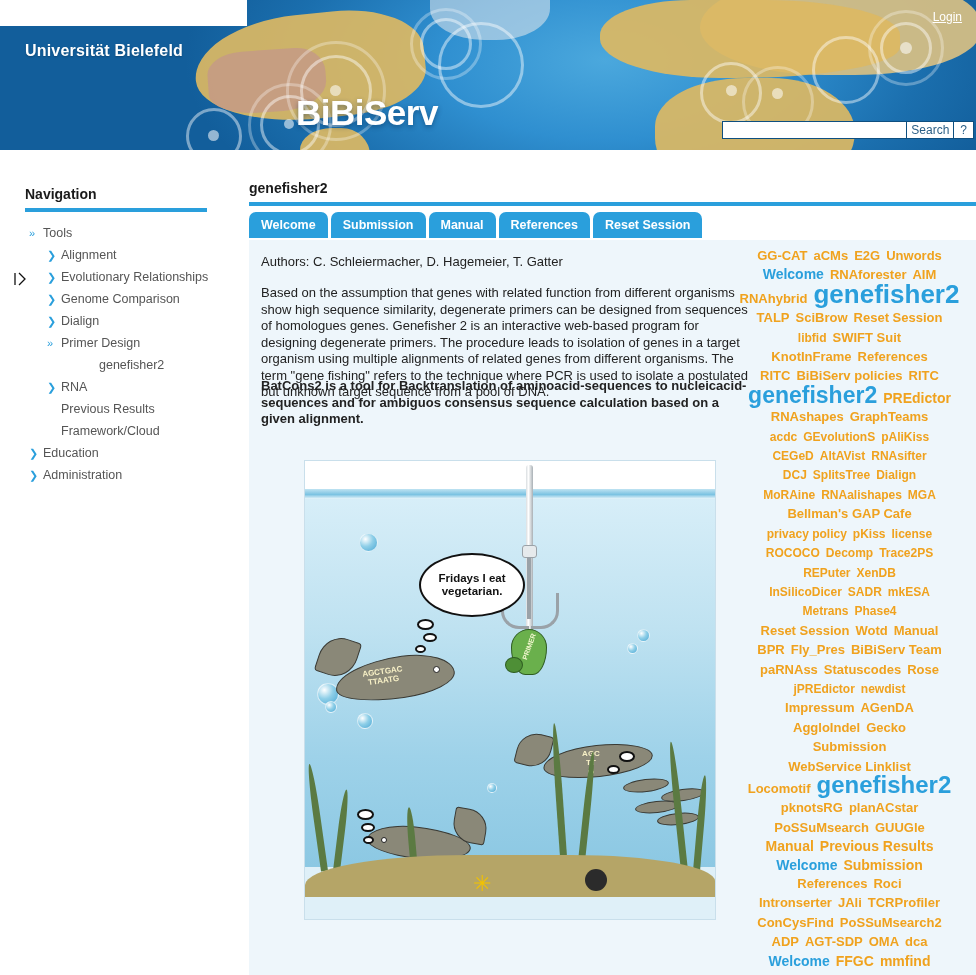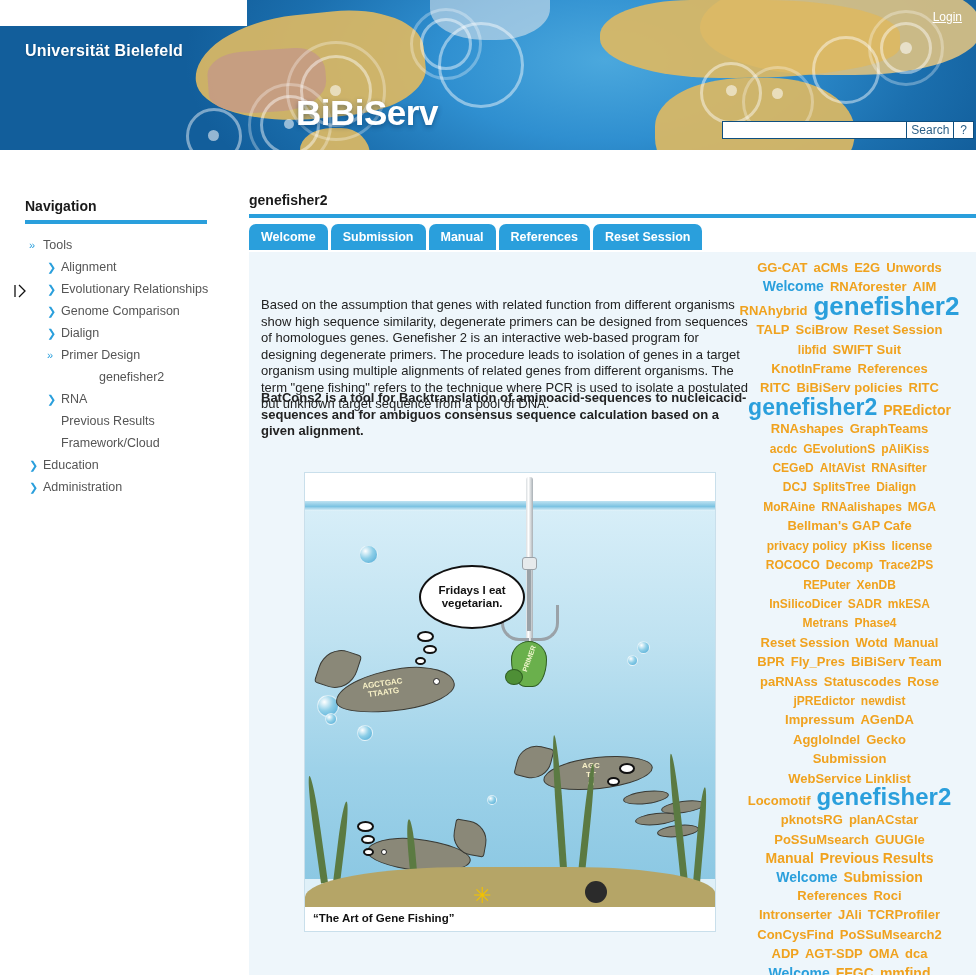--- a/index.html
+++ b/index.html
@@ -113,21 +113,20 @@
     line-height: 16px;
   }
   #help-btn { padding: 0 6px; }
 
   
   #page {
     position: relative;
     width: 976px;
     height: 714px;
     background: #701a75;
-    margin-top: 12px;
   }
 
   
   #sidebar {
     position: absolute; left: 0; top: 0;
     width: 247px; height: 825px;
     background: #ffffff;
     padding: 36px 0 0 25px;
   }
   #nav-title {
@@ -418,20 +417,21 @@
     <div id="tabs">
         <div class="tab active">Welcome</div>
         <div class="tab">Submission</div>
         <div class="tab">Manual</div>
         <div class="tab">References</div>
         <div class="tab">Reset Session</div>
       </div>
 
     <div id="panel">
       <div id="panel-inner">
+        <div id="authors">Authors: C. Schleiermacher, D. Hagemeier, T. Gatter</div>
         <div class="para" id="para1">Based on the assumption that genes with related function from different organisms show high sequence similarity, degenerate primers can be designed from sequences of homologues genes. Genefisher 2 is an interactive web-based program for designing degenerate primers. The procedure leads to isolation of genes in a target organism using multiple alignments of related genes from different organisms. The term "gene fishing" refers to the technique where PCR is used to isolate a postulated but unknown target sequence from a pool of DNA.</div>
         <div class="para" id="para2">BatCons2 is a tool for Backtranslation of aminoacid-sequences to nucleicacid-sequences and for ambiguos consensus sequence calculation based on a given alignment.</div>
 
         <div id="cartoon">
           <div id="sky"></div>
           <div id="surface"></div>
           <div id="water"></div>
 
           <div class="bub" style="left:54px;top:72px;width:19px;height:19px;"></div>
           <div class="bub" style="left:12px;top:222px;width:22px;height:22px;"></div>
@@ -489,21 +489,20 @@
           <div class="tail" style="left:118px;top:172px;width:14px;height:9px;"></div>
           <div class="tail" style="left:110px;top:184px;width:11px;height:8px;"></div>
 
           <div class="tail" style="left:314px;top:290px;width:16px;height:11px;"></div>
           <div class="tail" style="left:302px;top:304px;width:13px;height:9px;"></div>
 
           <div class="tail" style="left:52px;top:348px;width:17px;height:11px;"></div>
           <div class="tail" style="left:56px;top:362px;width:14px;height:9px;"></div>
           <div class="tail" style="left:58px;top:375px;width:11px;height:8px;"></div>
 
-          <div id="caption-bar">“The Art of Gene Fishing”</div>
         </div>
 
         <div id="tagcloud"><span class="tag" style="font-size: 13px; color: rgb(240, 162, 30);">GG-CAT</span><span class="tag" style="font-size: 13px; color: rgb(240, 162, 30);">aCMs</span><span class="tag" style="font-size: 13px; color: rgb(240, 162, 30);">E2G</span><span class="tag" style="font-size: 13px; color: rgb(240, 162, 30);">Unwords</span><br><span class="tag" style="font-size: 14px; color: rgb(42, 159, 220);">Welcome</span><span class="tag" style="font-size: 13px; color: rgb(240, 162, 30);">RNAforester</span><span class="tag" style="font-size: 13px; color: rgb(240, 162, 30);">AIM</span><br><span class="tag" style="font-size: 13px; color: rgb(240, 162, 30);">RNAhybrid</span><span class="tag" style="font-size: 26px; color: rgb(42, 159, 220);">genefisher2</span><br><span class="tag" style="font-size: 13px; color: rgb(240, 162, 30);">TALP</span><span class="tag" style="font-size: 13px; color: rgb(240, 162, 30);">SciBrow</span><span class="tag" style="font-size: 13px; color: rgb(240, 162, 30);">Reset Session</span><br><span class="tag" style="font-size: 12px; color: rgb(240, 162, 30);">libfid</span><span class="tag" style="font-size: 13px; color: rgb(240, 162, 30);">SWIFT Suit</span><br><span class="tag" style="font-size: 13px; color: rgb(240, 162, 30);">KnotInFrame</span><span class="tag" style="font-size: 13px; color: rgb(240, 162, 30);">References</span><br><span class="tag" style="font-size: 13px; color: rgb(240, 162, 30);">RITC</span><span class="tag" style="font-size: 13px; color: rgb(240, 162, 30);">BiBiServ policies</span><span class="tag" style="font-size: 13px; color: rgb(240, 162, 30);">RITC</span><br><span class="tag" style="font-size: 23px; color: rgb(42, 159, 220);">genefisher2</span><span class="tag" style="font-size: 14px; color: rgb(240, 162, 30);">PREdictor</span><br><span class="tag" style="font-size: 13px; color: rgb(240, 162, 30);">RNAshapes</span><span class="tag" style="font-size: 13px; color: rgb(240, 162, 30);">GraphTeams</span><br><span class="tag" style="font-size: 12px; color: rgb(240, 162, 30);">acdc</span><span class="tag" style="font-size: 12px; color: rgb(240, 162, 30);">GEvolutionS</span><span class="tag" style="font-size: 12px; color: rgb(240, 162, 30);">pAliKiss</span><br><span class="tag" style="font-size: 12px; color: rgb(240, 162, 30);">CEGeD</span><span class="tag" style="font-size: 12px; color: rgb(240, 162, 30);">AltAVist</span><span class="tag" style="font-size: 12px; color: rgb(240, 162, 30);">RNAsifter</span><br><span class="tag" style="font-size: 12px; color: rgb(240, 162, 30);">DCJ</span><span class="tag" style="font-size: 12px; color: rgb(240, 162, 30);">SplitsTree</span><span class="tag" style="font-size: 12px; color: rgb(240, 162, 30);">Dialign</span><br><span class="tag" style="font-size: 12px; color: rgb(240, 162, 30);">MoRAine</span><span class="tag" style="font-size: 12px; color: rgb(240, 162, 30);">RNAalishapes</span><span class="tag" style="font-size: 12px; color: rgb(240, 162, 30);">MGA</span><br><span class="tag" style="font-size: 13px; color: rgb(240, 162, 30);">Bellman's GAP Cafe</span><br><span class="tag" style="font-size: 12px; color: rgb(240, 162, 30);">privacy policy</span><span class="tag" style="font-size: 12px; color: rgb(240, 162, 30);">pKiss</span><span class="tag" style="font-size: 12px; color: rgb(240, 162, 30);">license</span><br><span class="tag" style="font-size: 12px; color: rgb(240, 162, 30);">ROCOCO</span><span class="tag" style="font-size: 12px; color: rgb(240, 162, 30);">Decomp</span><span class="tag" style="font-size: 12px; color: rgb(240, 162, 30);">Trace2PS</span><br><span class="tag" style="font-size: 12px; color: rgb(240, 162, 30);">REPuter</span><span class="tag" style="font-size: 12px; color: rgb(240, 162, 30);">XenDB</span><br><span class="tag" style="font-size: 12px; color: rgb(240, 162, 30);">InSilicoDicer</span><span class="tag" style="font-size: 12px; color: rgb(240, 162, 30);">SADR</span><span class="tag" style="font-size: 12px; color: rgb(240, 162, 30);">mkESA</span><br><span class="tag" style="font-size: 12px; color: rgb(240, 162, 30);">Metrans</span><span class="tag" style="font-size: 12px; color: rgb(240, 162, 30);">Phase4</span><br><span class="tag" style="font-size: 13px; color: rgb(240, 162, 30);">Reset Session</span><span class="tag" style="font-size: 13px; color: rgb(240, 162, 30);">Wotd</span><span class="tag" style="font-size: 13px; color: rgb(240, 162, 30);">Manual</span><br><span class="tag" style="font-size: 13px; color: rgb(240, 162, 30);">BPR</span><span class="tag" style="font-size: 13px; color: rgb(240, 162, 30);">Fly_Pres</span><span class="tag" style="font-size: 13px; color: rgb(240, 162, 30);">BiBiServ Team</span><br><span class="tag" style="font-size: 13px; color: rgb(240, 162, 30);">paRNAss</span><span class="tag" style="font-size: 13px; color: rgb(240, 162, 30);">Statuscodes</span><span class="tag" style="font-size: 13px; color: rgb(240, 162, 30);">Rose</span><br><span class="tag" style="font-size: 12px; color: rgb(240, 162, 30);">jPREdictor</span><span class="tag" style="font-size: 12px; color: rgb(240, 162, 30);">newdist</span><br><span class="tag" style="font-size: 13px; color: rgb(240, 162, 30);">Impressum</span><span class="tag" style="font-size: 13px; color: rgb(240, 162, 30);">AGenDA</span><br><span class="tag" style="font-size: 13px; color: rgb(240, 162, 30);">AggloIndel</span><span class="tag" style="font-size: 13px; color: rgb(240, 162, 30);">Gecko</span><br><span class="tag" style="font-size: 13px; color: rgb(240, 162, 30);">Submission</span><br><span class="tag" style="font-size: 13px; color: rgb(240, 162, 30);">WebService Linklist</span><br><span class="tag" style="font-size: 13px; color: rgb(240, 162, 30);">Locomotif</span><span class="tag" style="font-size: 24px; color: rgb(42, 159, 220);">genefisher2</span><br><span class="tag" style="font-size: 13px; color: rgb(240, 162, 30);">pknotsRG</span><span class="tag" style="font-size: 13px; color: rgb(240, 162, 30);">planACstar</span><br><span class="tag" style="font-size: 13px; color: rgb(240, 162, 30);">PoSSuMsearch</span><span class="tag" style="font-size: 13px; color: rgb(240, 162, 30);">GUUGle</span><br><span class="tag" style="font-size: 14px; color: rgb(240, 162, 30);">Manual</span><span class="tag" style="font-size: 14px; color: rgb(240, 162, 30);">Previous Results</span><br><span class="tag" style="font-size: 14px; color: rgb(42, 159, 220);">Welcome</span><span class="tag" style="font-size: 14px; color: rgb(240, 162, 30);">Submission</span><br><span class="tag" style="font-size: 13px; color: rgb(240, 162, 30);">References</span><span class="tag" style="font-size: 13px; color: rgb(240, 162, 30);">Roci</span><br><span class="tag" style="font-size: 13px; color: rgb(240, 162, 30);">Intronserter</span><span class="tag" style="font-size: 13px; color: rgb(240, 162, 30);">JAli</span><span class="tag" style="font-size: 13px; color: rgb(240, 162, 30);">TCRProfiler</span><br><span class="tag" style="font-size: 13px; color: rgb(240, 162, 30);">ConCysFind</span><span class="tag" style="font-size: 13px; color: rgb(240, 162, 30);">PoSSuMsearch2</span><br><span class="tag" style="font-size: 13px; color: rgb(240, 162, 30);">ADP</span><span class="tag" style="font-size: 13px; color: rgb(240, 162, 30);">AGT-SDP</span><span class="tag" style="font-size: 13px; color: rgb(240, 162, 30);">OMA</span><span class="tag" style="font-size: 13px; color: rgb(240, 162, 30);">dca</span><br><span class="tag" style="font-size: 14px; color: rgb(42, 159, 220);">Welcome</span><span class="tag" style="font-size: 14px; color: rgb(240, 162, 30);">FFGC</span><span class="tag" style="font-size: 14px; color: rgb(240, 162, 30);">mmfind</span></div>
       </div>
     </div>
   </div>
 
   <svg id="expander" style="position:absolute;left:12px;top:120px;width:18px;height:18px;" viewBox="0 0 18 18">
     <line x1="3" y1="3" x2="3" y2="15" stroke="#111" stroke-width="1.3"></line>
     <polyline points="7,3 13,9 7,15" fill="none" stroke="#111" stroke-width="1.3"></polyline>

